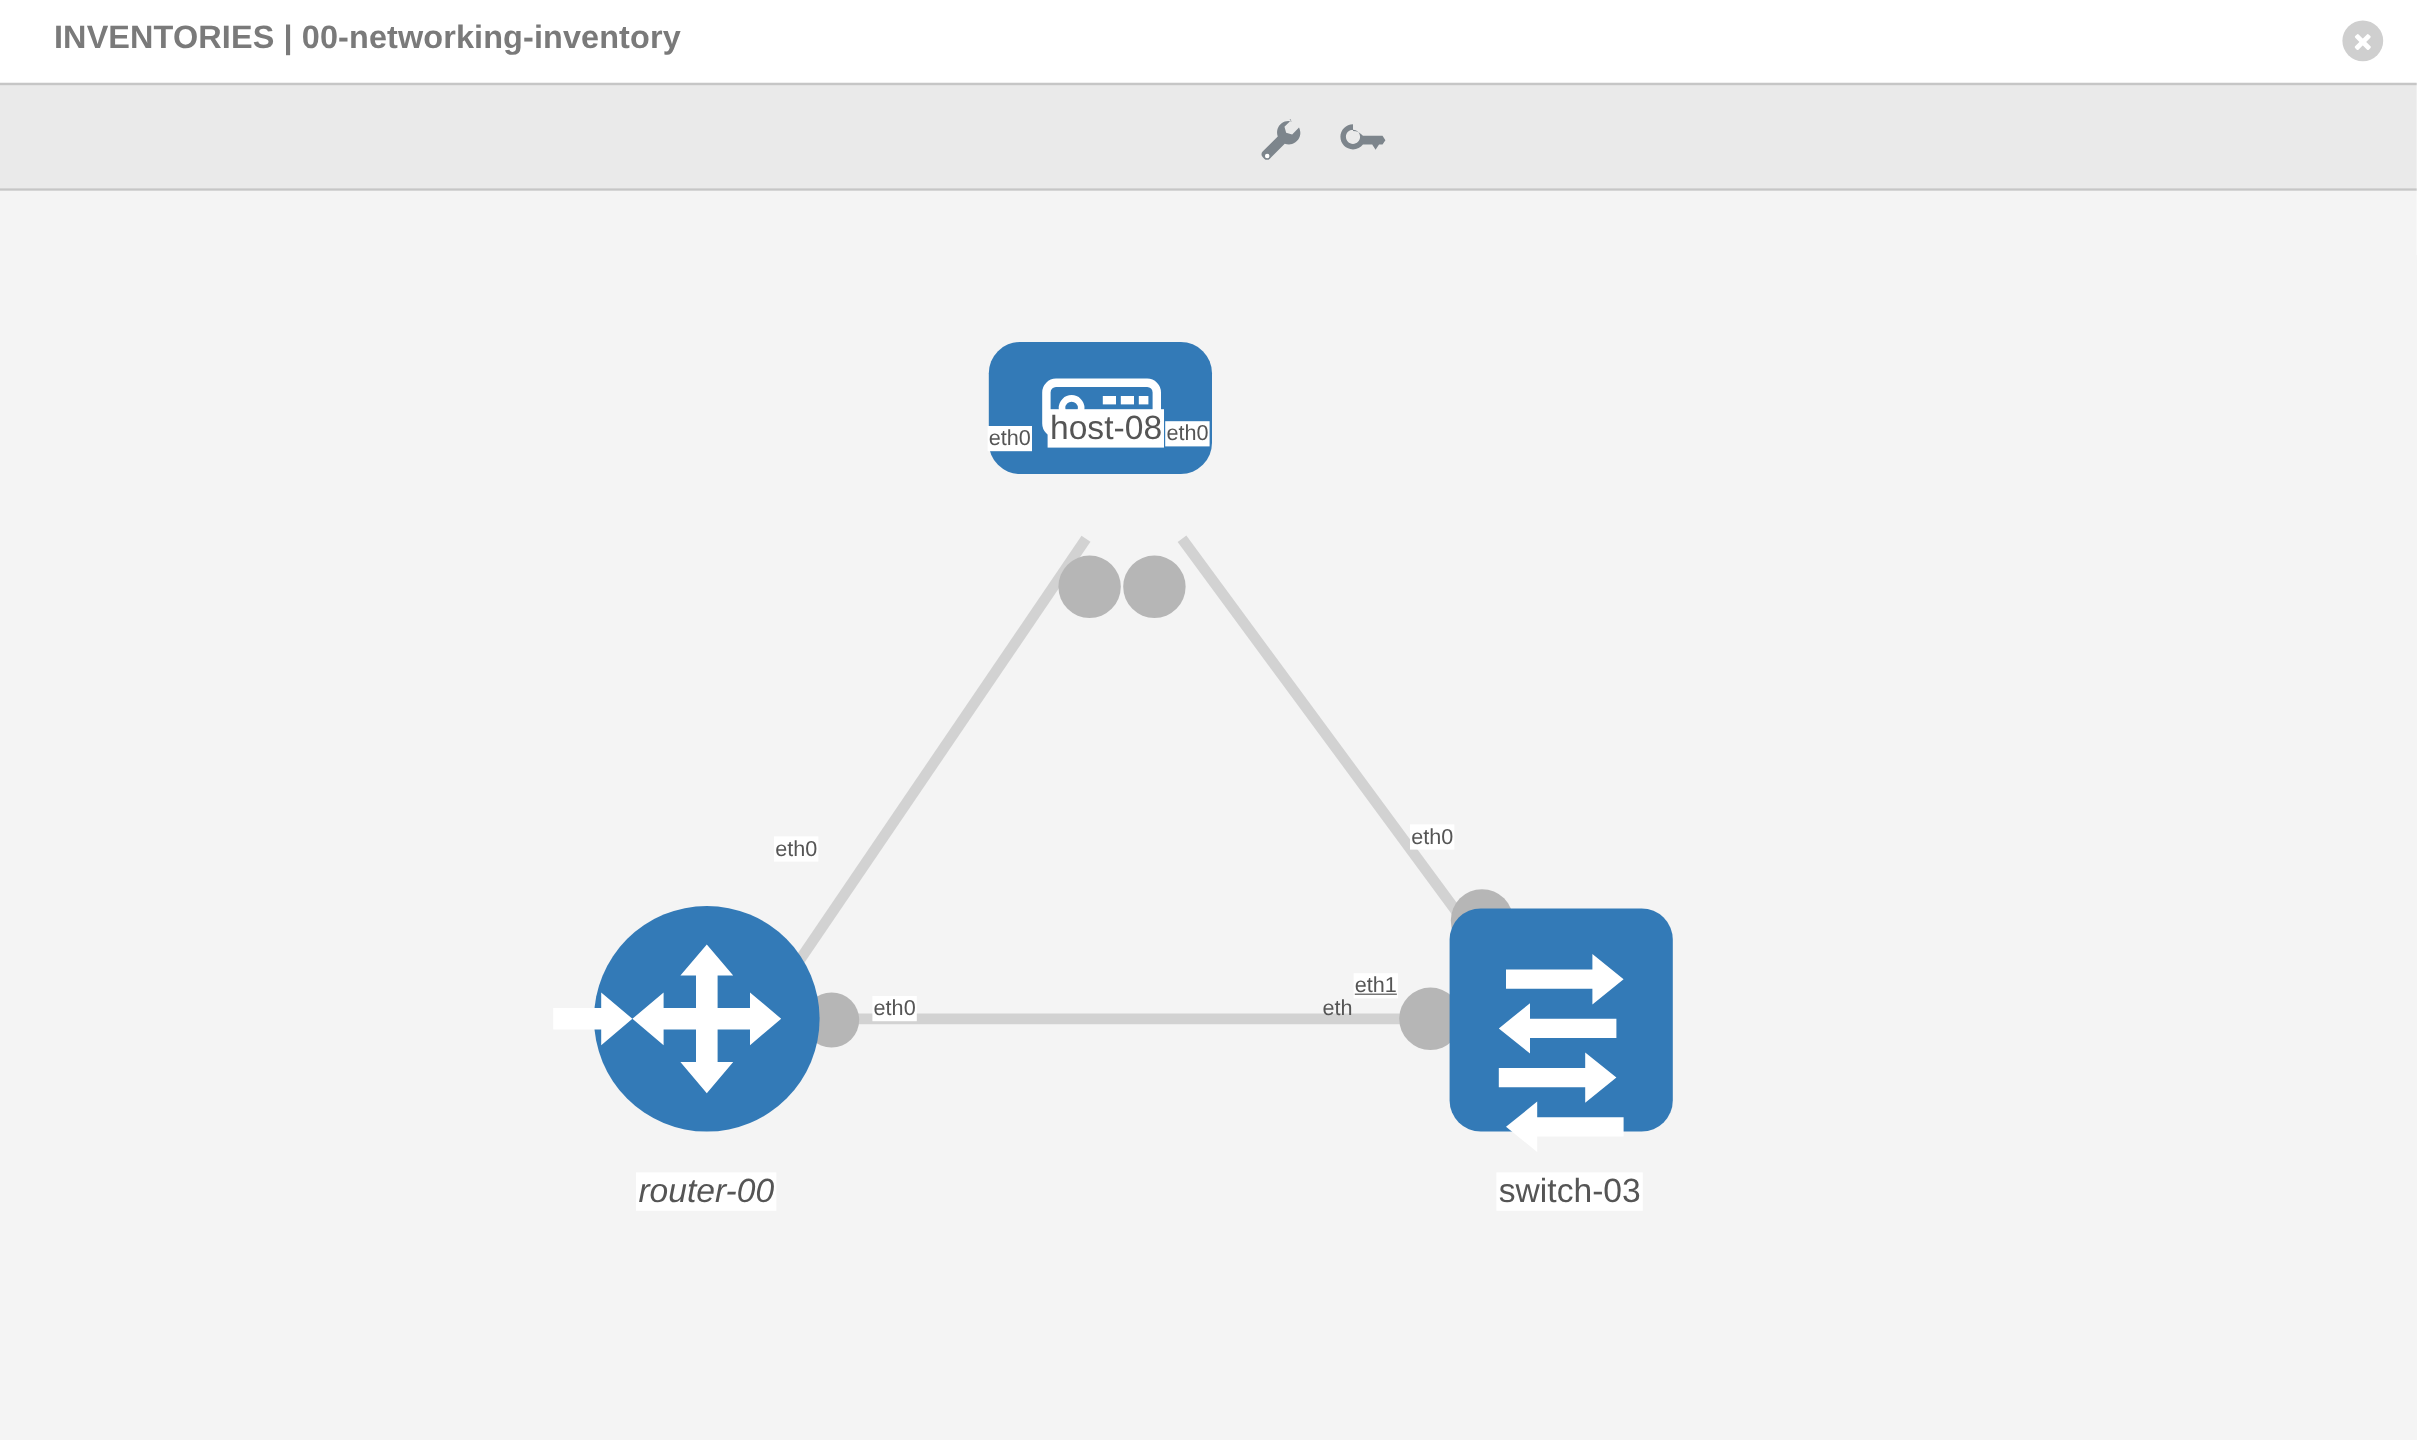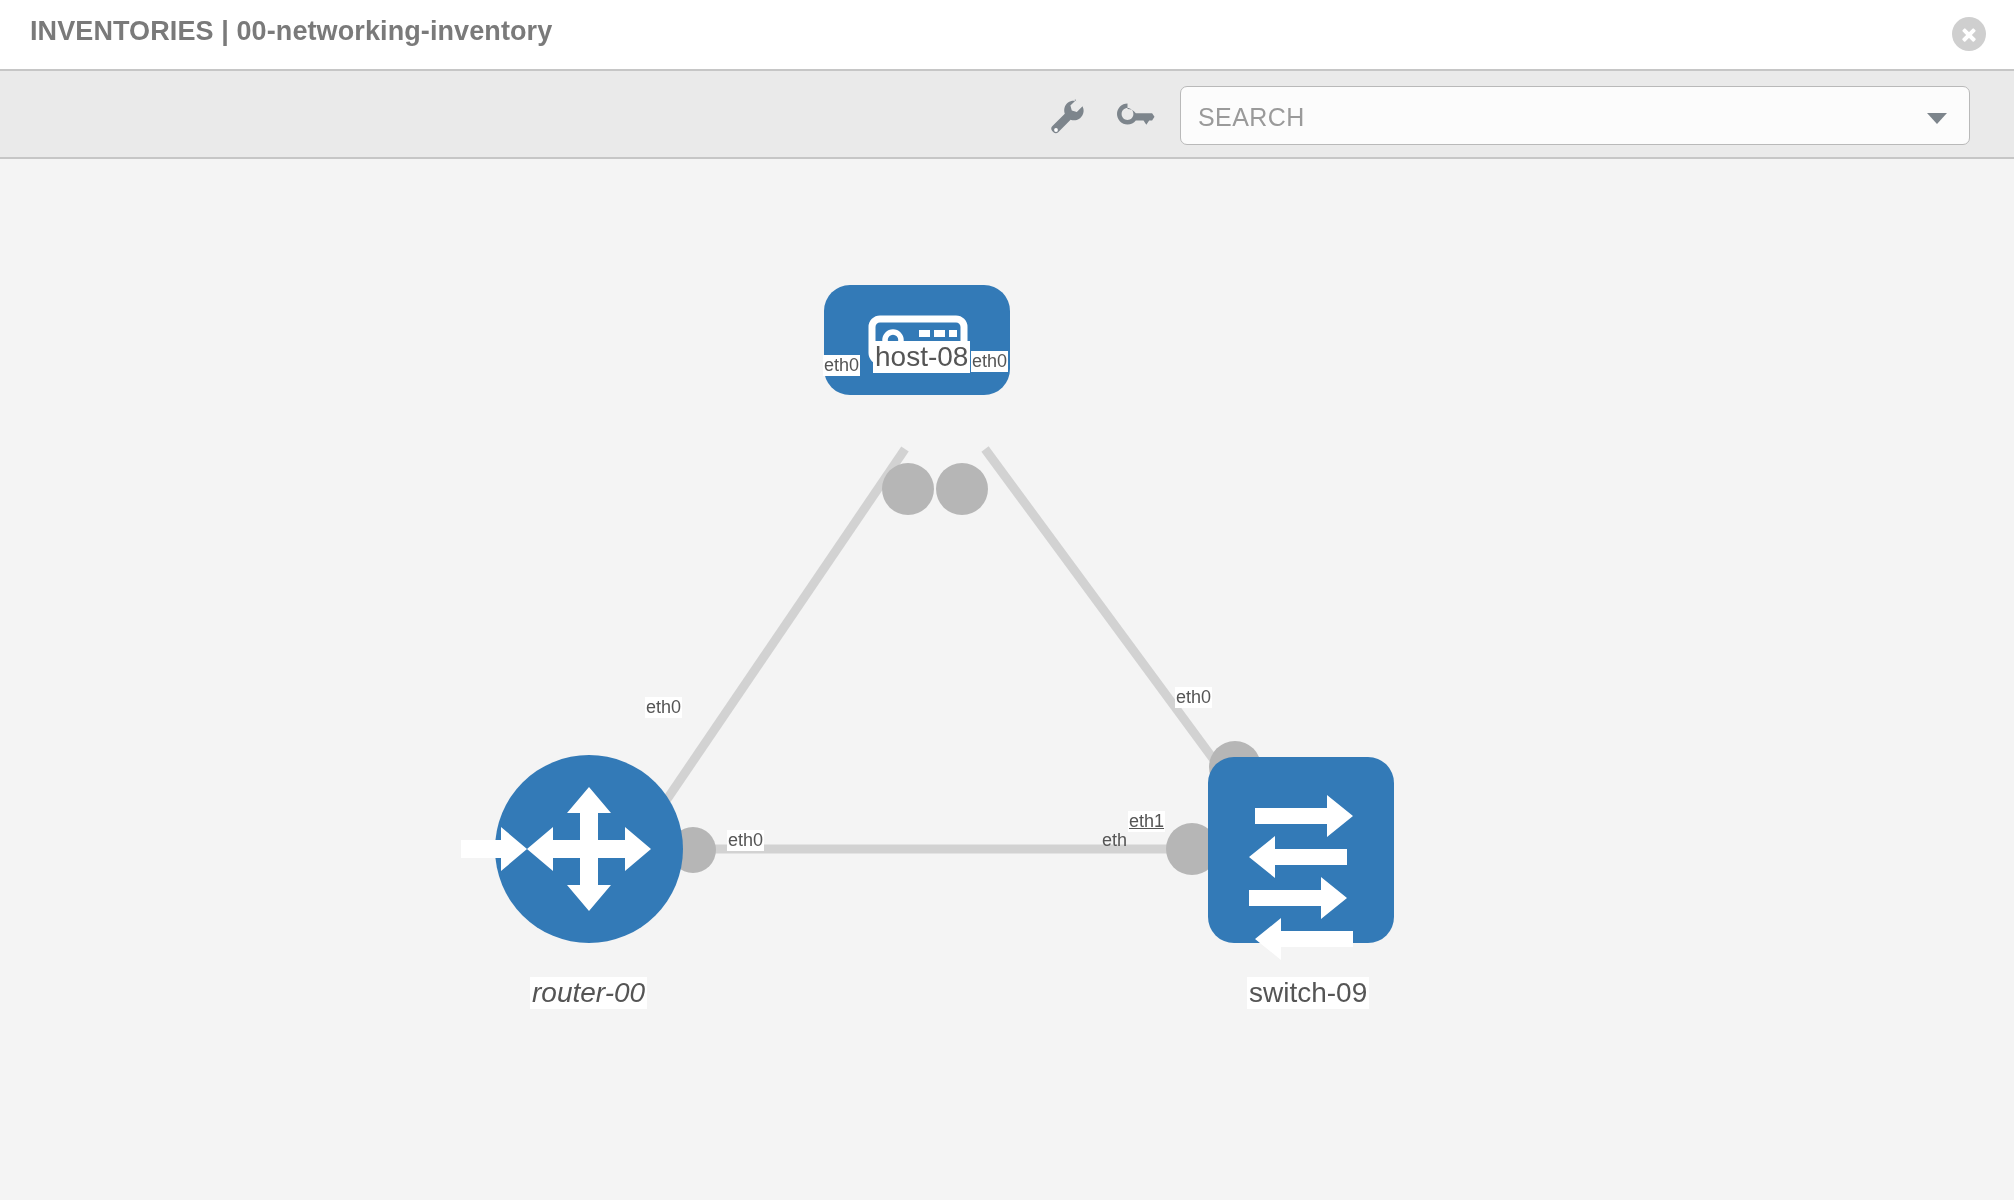--- a/index.html
+++ b/index.html
@@ -24,21 +24,21 @@
   .header {
     position: absolute;
     left: 0; top: 0;
     width: 2014px;
     height: 69px;
     background: #ffffff;
     box-sizing: border-box;
   }
   .page-title {
     position: absolute;
-    left: 30px;
+    left: 45px;
     top: 16px;
     font-size: 27px;
     font-weight: bold;
     color: #7a7a7a;
     letter-spacing: 0.1px;
     white-space: nowrap;
   }
   .close-btn {
     position: absolute;
     right: 28px;
@@ -193,24 +193,20 @@
 
     <div class="tool-icon key">
       <svg viewBox="0 0 44 40" width="44" height="40" aria-hidden="true">
         <g fill="#7d858c">
           <path d="M14.5 6.5C8.7 6.5 4 11.2 4 17s4.7 10.5 10.5 10.5c3.4 0 6.4-1.6 8.3-4.1h7.7l2.8 4.3 2.9-4.3h2.9l2.4-3.6-2.4-3.6h-16.3c-1.9-2.5-4.9-4.1-8.3-4.1zm0 4.6c3.3 0 5.9 2.6 5.9 5.9s-2.6 5.9-5.9 5.9-5.9-2.6-5.9-5.9 2.6-5.9 5.9-5.9z"></path>
           <circle cx="14.5" cy="17" r="3.1" fill="#eaeaea"></circle>
         </g>
       </svg>
     </div>
 
-    <div class="search-box">
-      <span class="label">SEARCH</span>
-      <span class="caret"></span>
-    </div>
   </div>
 
   <div class="canvas">
 
     <svg class="topology-svg" viewBox="0 0 2014 1041">
 
       <g>
         <line x1="905" y1="290" x2="640" y2="680" stroke="#d2d2d2" stroke-width="9"></line>
         <line x1="985" y1="290" x2="1228" y2="620" stroke="#d2d2d2" stroke-width="9"></line>
         <line x1="680" y1="690" x2="1200" y2="690" stroke="#d2d2d2" stroke-width="9"></line>
@@ -263,21 +259,21 @@
 
           <path d="M1249 731 h72 v-13 l26 21 -26 21 v-13 h-72 z"></path>
 
           <path d="M1353 772 h-72 v-13 l-26 21 26 21 v-13 h72 z"></path>
         </g>
       </g>
     </svg>
 
     <div class="node-label" style="left:873px; top:182px;">host-08</div>
     <div class="node-label" style="left:530px; top:818px;font-style:italic;">router-00</div>
-    <div class="node-label" style="left:1247px; top:818px;">switch-09</div>
+    <div class="node-label" style="left:1247px; top:818px;">switch-03</div>
 
     <div class="iface-label" style="left:823px; top:196px;">eth0</div>
     <div class="iface-label" style="left:971px; top:192px;">eth0</div>
     <div class="iface-label" style="left:645px; top:538px;">eth0</div>
     <div class="iface-label" style="left:1175px; top:528px;">eth0</div>
     <div class="iface-label" style="left:727px; top:671px;">eth0</div>
     <div class="iface-label" style="left:1101px; top:671px; background:transparent;">eth</div>
     <div class="iface-label" style="left:1128px; top:652px;text-decoration:underline;">eth1</div>
 
   </div>

